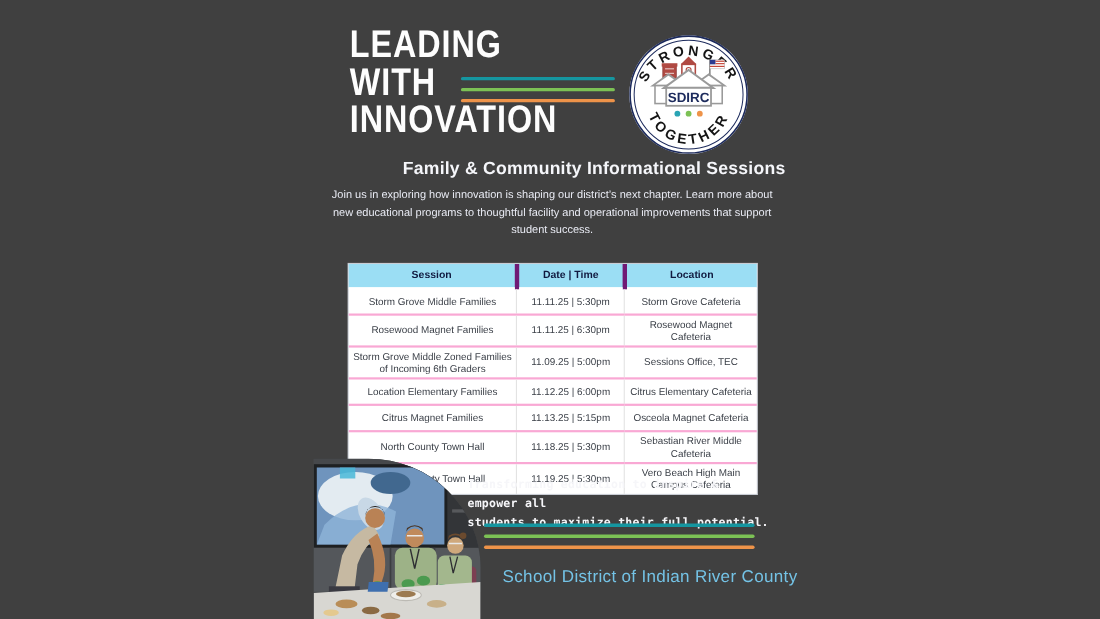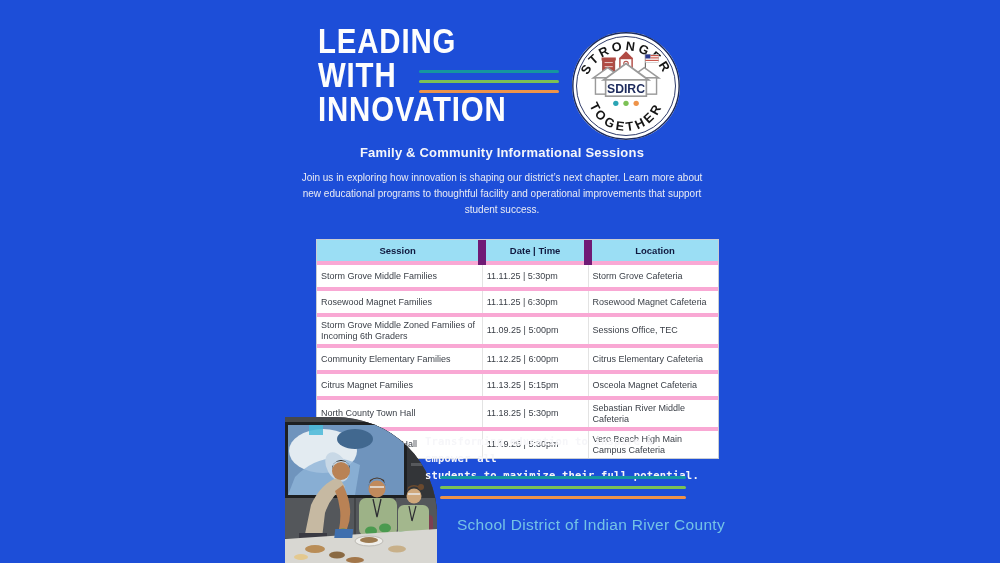--- a/index.html
+++ b/index.html
@@ -1,60 +1,60 @@
 <!DOCTYPE html>
 <html><head>
 <meta charset="utf-8">
 <style>
   html,body{margin:0;padding:0;background:#081140;}
   .canvas{
     position:relative;width:1000px;height:563px;margin:0 auto;
-    background:#1d4ed8;overflow:hidden;
+    background:#404040;overflow:hidden;
     font-family:"Liberation Sans",sans-serif;color:#fff;
   }
   
   .title-block{
     position:absolute;left:318px;top:24px;
     transform:scaleX(0.84);transform-origin:left top;
     font-weight:700;font-size:35px;line-height:34px;letter-spacing:1px;
     color:#fdfdfd;white-space:nowrap;
   }
   .title-line{height:34px;}
   .stripes{position:absolute;}
   .stripe{display:block;height:3px;border-radius:2px;margin-bottom:7px;}
   .top-stripes{left:419px;top:70px;width:140px;}
   .bottom-stripes{left:440px;top:476px;width:246px;}
   .bottom-stripes .stripe{margin-bottom:7px;}
   
   .logo{position:absolute;left:571px;top:31px;width:110px;height:110px;}
   
   .heading{
-    position:absolute;left:290px;top:145px;width:424px;text-align:center;
-    font-weight:700;font-size:13px;color:#f5f6fa;letter-spacing:0.2px;
+    position:absolute;left:290px;top:145px;width:424px;text-align:right;
+    font-weight:700;font-size:16px;color:#f5f6fa;letter-spacing:0.2px;
   }
   .intro{
     position:absolute;left:292px;top:170px;width:420px;text-align:center;
     font-size:10px;line-height:16px;color:#e9ebf4;font-weight:400;
   }
   
   .sessions{
-    position:absolute;left:317px;top:240px;width:401px;
+    position:absolute;left:317px;top:240px;width:371px;
     border-collapse:collapse;background:#ffffff;
     font-size:9px;color:#3a3f47;table-layout:fixed;
     box-shadow:0 0 0 1px #c9cdd4;
   }
   .sessions col.c1{width:41.2%;} .sessions col.c2{width:26.4%;} .sessions col.c3{width:32.4%;}
   .sessions th{
     background:#9bdef4;color:#10193f;font-weight:700;font-size:9.5px;
-    padding:5px 2px;border-left:8px solid #701a75;border-bottom:2px solid #ffffff;
+    padding:5px 2px;border-left:4px solid #701a75;border-bottom:2px solid #ffffff;
   }
   .sessions th:first-child{border-left:none;}
   .sessions td{
-    text-align:left;padding:3px 4px;line-height:10.5px;
-    border-top:4px solid #f9a8d4;border-left:1px solid #e3e3e3;height:16px;
+    text-align:center;padding:3px 4px;line-height:10.5px;
+    border-top:2px solid #f9a8d4;border-left:1px solid #e3e3e3;height:16px;
   }
   .sessions td:first-child{border-left:none;}
   
   .photo{
     position:absolute;left:285px;top:417px;width:152px;height:146px;
     overflow:hidden;border-top-right-radius:102px 100px;background:#46484b;
   }
   .photo svg{display:block;width:100%;height:100%;}
   
   .tagline{
@@ -158,21 +158,21 @@
           <td>Rosewood Magnet Families</td>
           <td>11.11.25 | 6:30pm</td>
           <td>Rosewood Magnet Cafeteria</td>
         </tr>
         <tr>
           <td>Storm Grove Middle Zoned Families of Incoming 6th Graders</td>
           <td>11.09.25 | 5:00pm</td>
           <td>Sessions Office, TEC</td>
         </tr>
         <tr>
-          <td>Community Elementary Families</td>
+          <td>Location Elementary Families</td>
           <td>11.12.25 | 6:00pm</td>
           <td>Citrus Elementary Cafeteria</td>
         </tr>
         <tr>
           <td>Citrus Magnet Families</td>
           <td>11.13.25 | 5:15pm</td>
           <td>Osceola Magnet Cafeteria</td>
         </tr>
         <tr>
           <td>North County Town Hall</td>

